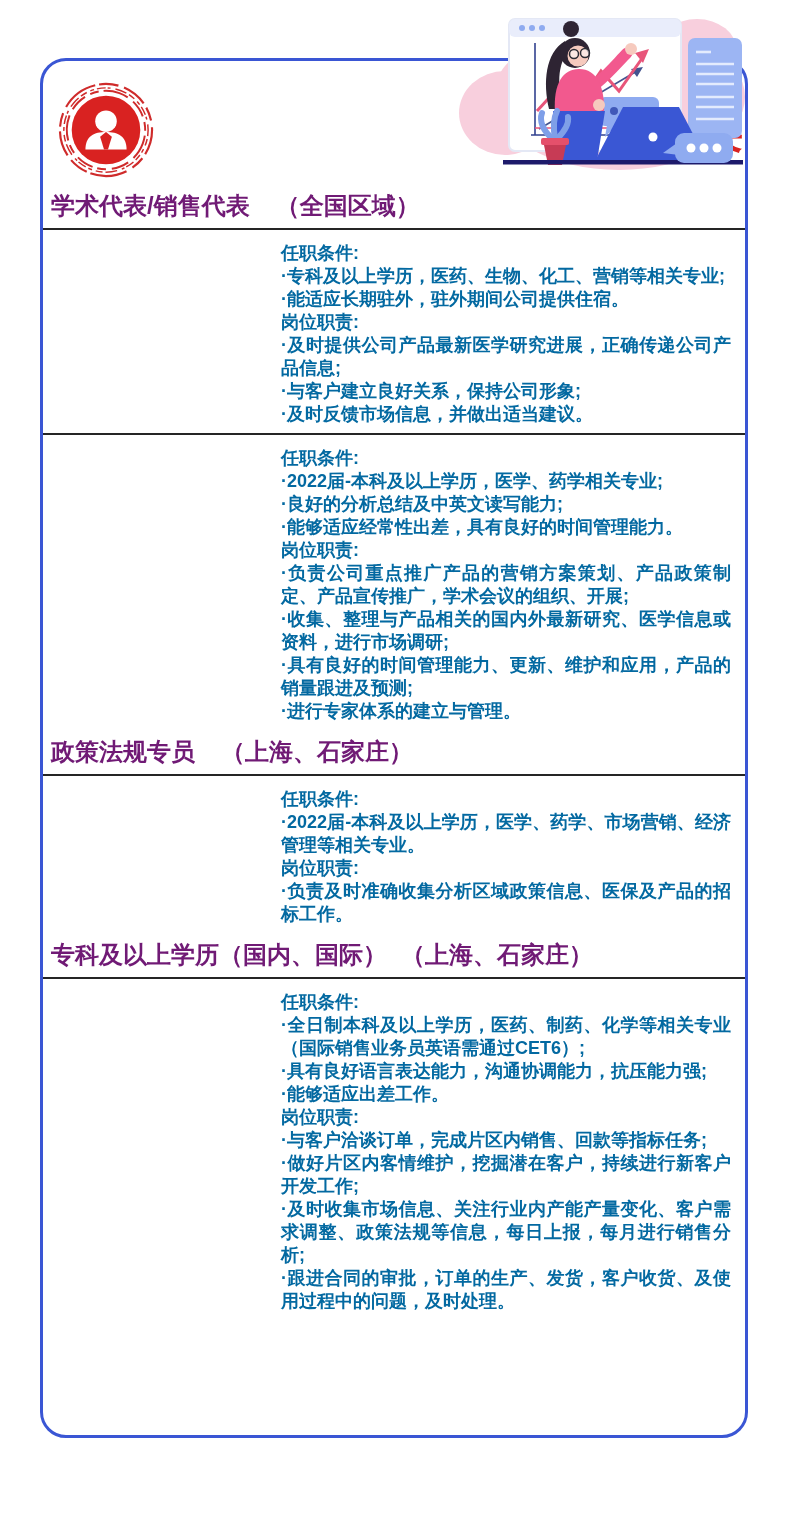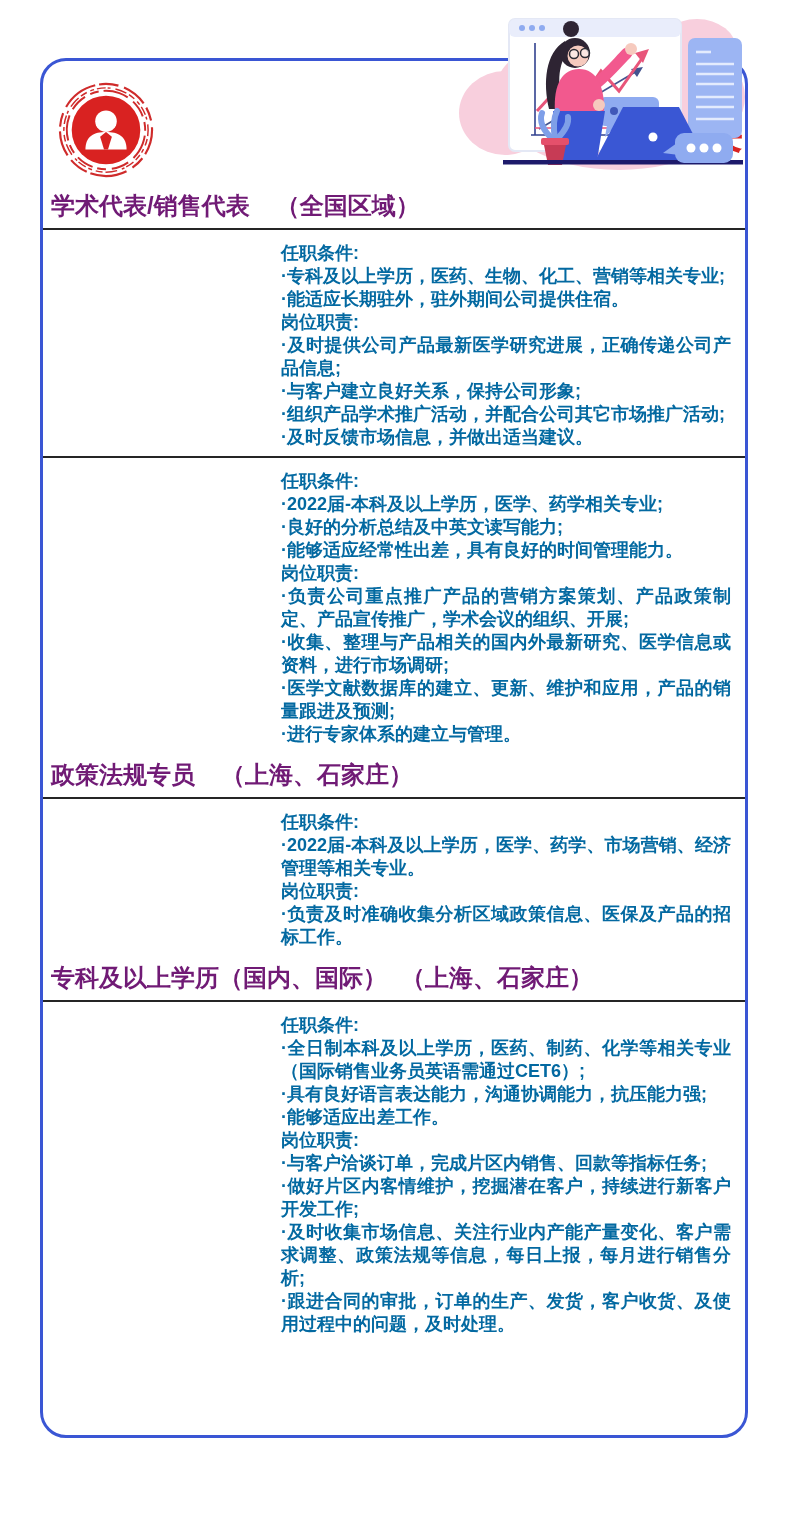--- a/index.html
+++ b/index.html
@@ -153,36 +153,35 @@
       <span>学术代表/销售代表</span><span class="location">（全国区域）</span>
     </div>
     <div class="divider"></div>
     <div class="content">
       <div class="block-label">任职条件:</div>
       <div class="item">·专科及以上学历，医药、生物、化工、营销等相关专业;</div>
       <div class="item">·能适应长期驻外，驻外期间公司提供住宿。</div>
       <div class="block-label duties-label">岗位职责:</div>
       <div class="item">·及时提供公司产品最新医学研究进展，正确传递公司产品信息;</div>
       <div class="item">·与客户建立良好关系，保持公司形象;</div>
-      <div class="item">·组织产品学术推广活动，并配合公司其它市场推广活动;</div>
       <div class="item">·及时反馈市场信息，并做出适当建议。</div>
     </div>
   </div>
 
   <div class="section">
     <div class="divider"></div>
     <div class="content">
       <div class="block-label">任职条件:</div>
       <div class="item">·2022届-本科及以上学历，医学、药学相关专业;</div>
       <div class="item">·良好的分析总结及中英文读写能力;</div>
       <div class="item">·能够适应经常性出差，具有良好的时间管理能力。</div>
       <div class="block-label duties-label">岗位职责:</div>
       <div class="item">·负责公司重点推广产品的营销方案策划、产品政策制定、产品宣传推广，学术会议的组织、开展;</div>
       <div class="item">·收集、整理与产品相关的国内外最新研究、医学信息或资料，进行市场调研;</div>
-      <div class="item">·医学文献数据库的建立、更新、维护和应用，产品的销量跟进及预测;</div>
+      <div class="item">·具有良好的时间管理能力、更新、维护和应用，产品的销量跟进及预测;</div>
       <div class="item">·进行专家体系的建立与管理。</div>
     </div>
   </div>
 
   <div class="section">
     <div class="section-title">
       <span>政策法规专员</span><span class="location">（上海、石家庄）</span>
     </div>
     <div class="divider"></div>
     <div class="content">

